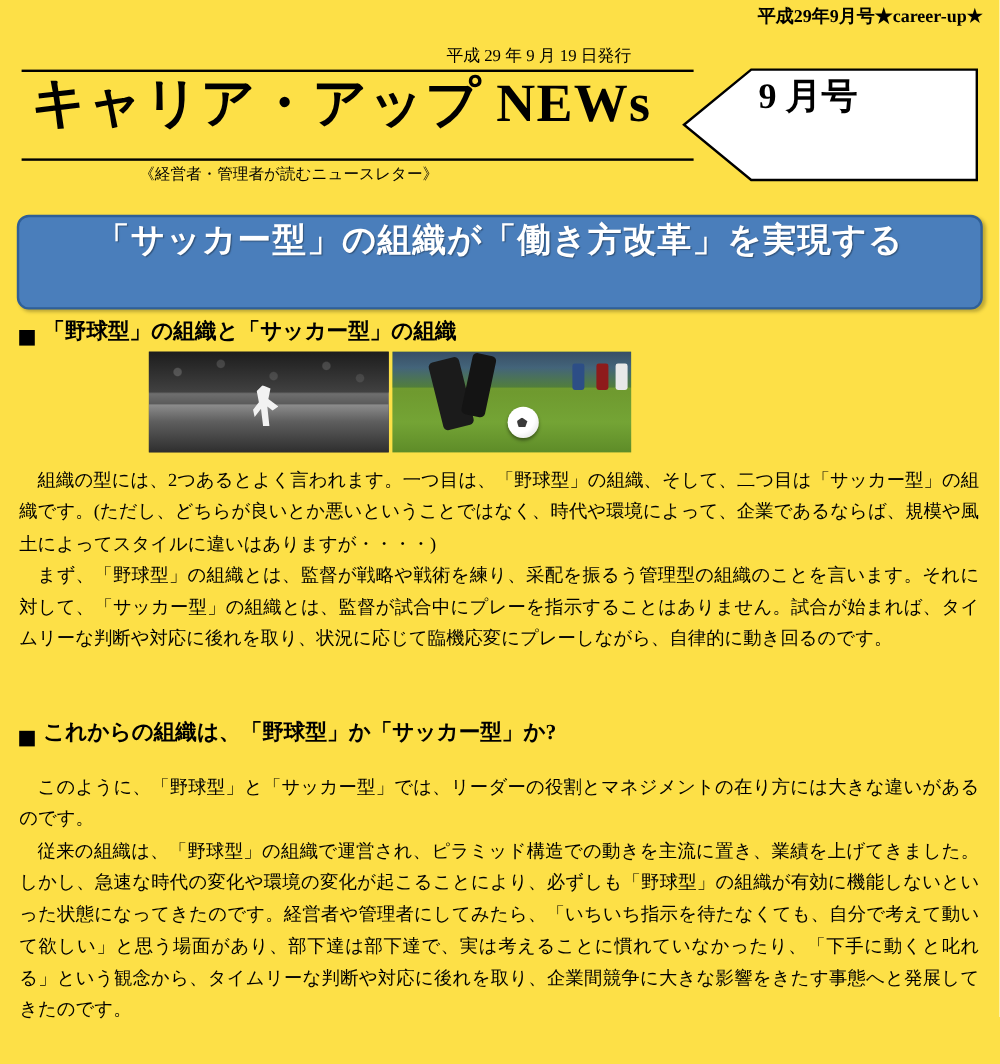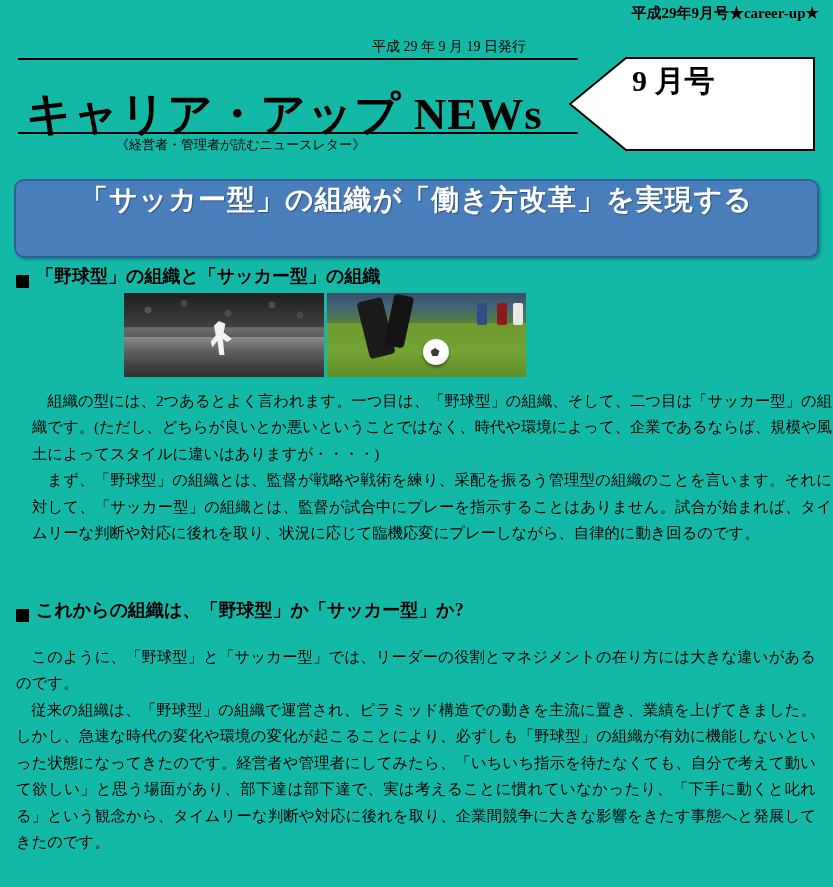--- a/index.html
+++ b/index.html
@@ -9,21 +9,21 @@
   }
   body {
     font-family: "Liberation Serif", "DejaVu Serif", serif;
     color: #000000;
   }
   #page {
     position: relative;
     width: 833px;
     height: 887px;
     overflow: hidden;
-    background: #14b8a6;
+    background: #fde047;
     box-sizing: border-box;
   }
 
   
   .top-right-label {
     position: absolute;
     top: 4px;
     right: 14px;
     font-size: 15px;
     font-weight: bold;
@@ -64,21 +64,20 @@
   .masthead .title {
     position: absolute;
     top: 6px;
     left: 8px;
     font-size: 45px;
     font-weight: bold;
     letter-spacing: 1px;
     white-space: nowrap;
     line-height: 1;
     font-family: "Liberation Serif", "DejaVu Serif", serif;
-    margin-top: 28px;
   }
   .masthead .subtitle {
     position: absolute;
     top: 78px;
     left: 62px;
     font-size: 13px;
     white-space: nowrap;
     margin-left: 36px;
   }
   .arrow-wrap {
@@ -220,21 +219,21 @@
   
   .body-block {
     position: absolute;
     left: 16px;
     width: 800px;
     font-size: 15.3px;
     line-height: 1.73;
     text-align: justify;
     text-justify: inter-character;
   }
-  #body1 { top: 388px; margin-left: 16px; }
+  #body1 { top: 388px; }
   #body2 { top: 644px; }
   .body-block p {
     margin: 0;
     text-indent: 1em;
   }
 </style>
 </head>
 <body>
 
 <div id="page">

